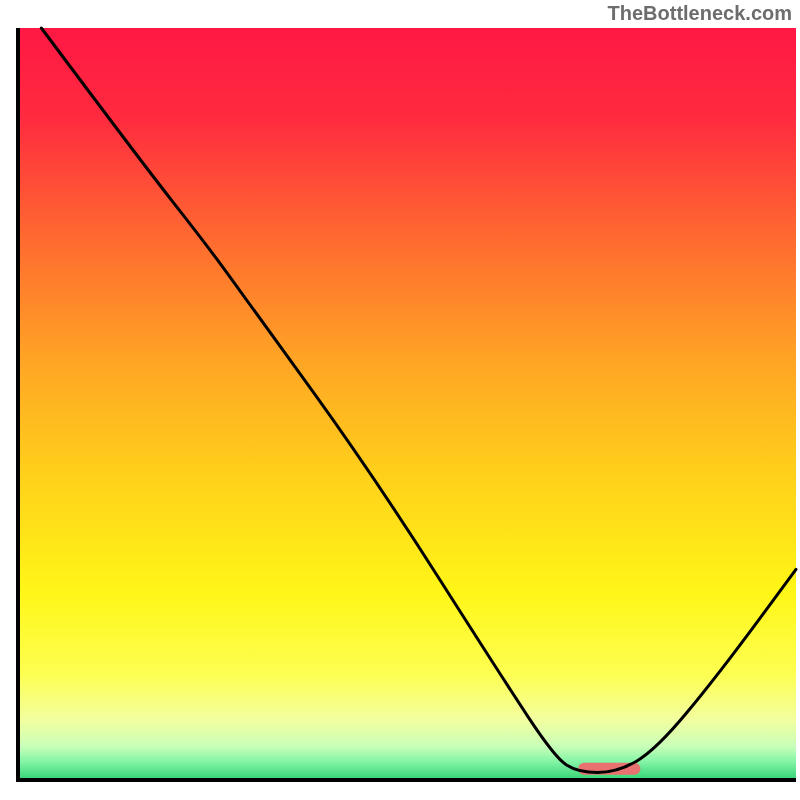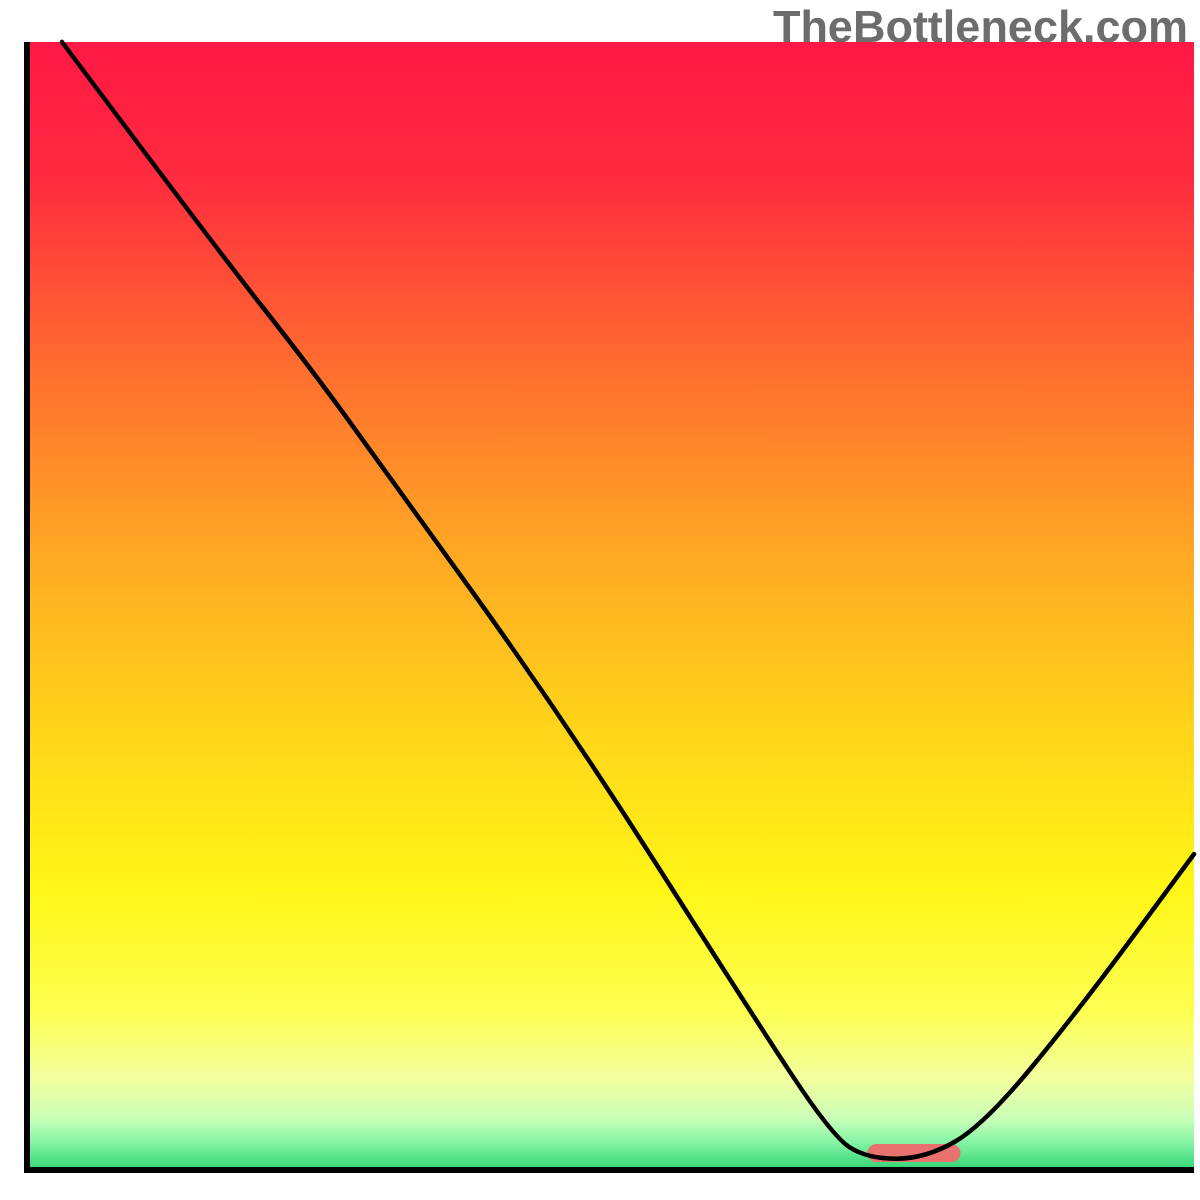--- a/index.html
+++ b/index.html
@@ -12,21 +12,21 @@
   }
   .container {
     position: relative;
     width: 800px;
     height: 800px;
   }
   .watermark {
     position: absolute;
     top: 2px;
     right: 8px;
-    font-size: 30px;
+    font-size: 20px;
     font-weight: 600;
     color: #6d6d6d;
     margin-left: 25px;
   }
   svg.plot {
     position: absolute;
     left: 0;
     top: 0;
   }
 </style>

